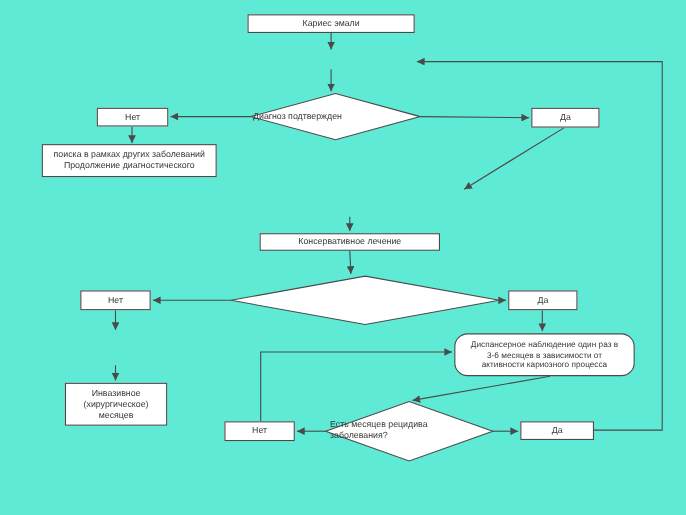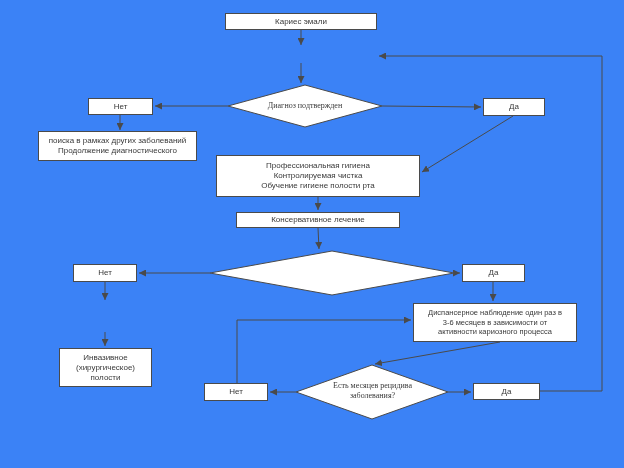--- a/index.html
+++ b/index.html
@@ -1,48 +1,46 @@
 <!DOCTYPE html>
 <html><head>
 <meta charset="utf-8">
 <style>
   html,body{margin:0;padding:0;background:#ffffff;}
   #canvas{
     position:relative;
     width:624px;height:468px;
-    background:#3b82f6;
+    background:#5eead4;
     font-family:"Liberation Sans","DejaVu Sans",sans-serif;
     color:#383838;
     overflow:hidden;
   }
   #wires{position:absolute;left:0;top:0;width:624px;height:468px;}
   .node{
     position:absolute;
     box-sizing:border-box;
     border:1px solid #4a4a4a;
     background:#ffffff;
     display:flex;
     flex-direction:column;
     justify-content:center;
     align-items:center;
     font-size:8px;
     line-height:10px;
     text-align:center;
     z-index:2;
   }
   .node .ln{white-space:nowrap;}
-  .node.tight{font-size:7.5px;line-height:9.5px;}
+  .node.tight{font-size:7.5px;line-height:9.5px;border-radius:12px;}
   .dlabel{
     position:absolute;
     font-size:8px;
     line-height:10px;
-    text-align:center;
     z-index:2;
     pointer-events:none;
-    font-family:Liberation Serif, serif;
   }
   .dlabel .ln{white-space:nowrap;}
 </style>
 </head>
 <body>
 
 <div id="canvas">
 
   <svg id="wires" viewBox="0 0 624 468" xmlns="http://www.w3.org/2000/svg">
     <defs>
@@ -89,43 +87,38 @@
 
   <div class="node" style="left:483px;top:98px;width:62px;height:18px">
     <div class="ln">Да</div>
   </div>
 
   <div class="node" style="left:38px;top:131px;width:159px;height:30px">
     <div class="ln">поиска в рамках других заболеваний</div>
     <div class="ln">Продолжение  диагностического</div>
   </div>
 
-  <div class="node" style="left:216px;top:155px;width:204px;height:42px">
-    <div class="ln">Профессиональная гигиена</div>
-    <div class="ln">Контролируемая чистка</div>
-    <div class="ln">Обучение  гигиене полости рта</div>
-  </div>
 
   <div class="node" style="left:236px;top:212px;width:164px;height:16px">
     <div class="ln">Консервативное  лечение</div>
   </div>
 
   <div class="node" style="left:73px;top:264px;width:64px;height:18px">
     <div class="ln">Нет</div>
   </div>
 
   <div class="node" style="left:462px;top:264px;width:63px;height:18px">
     <div class="ln">Да</div>
   </div>
 
 
   <div class="node" style="left:59px;top:348px;width:93px;height:39px">
     <div class="ln">Инвазивное</div>
     <div class="ln">(хирургическое)</div>
-    <div class="ln">полости</div>
+    <div class="ln">месяцев</div>
   </div>
 
   <div class="node tight" style="left:413px;top:303px;width:164px;height:39px">
     <div class="ln">Диспансерное наблюдение  один раз в</div>
     <div class="ln">3-6 месяцев в зависимости от</div>
     <div class="ln">активности кариозного процесса</div>
   </div>
 
   <div class="node" style="left:204px;top:383px;width:64px;height:18px">
     <div class="ln">Нет</div>

